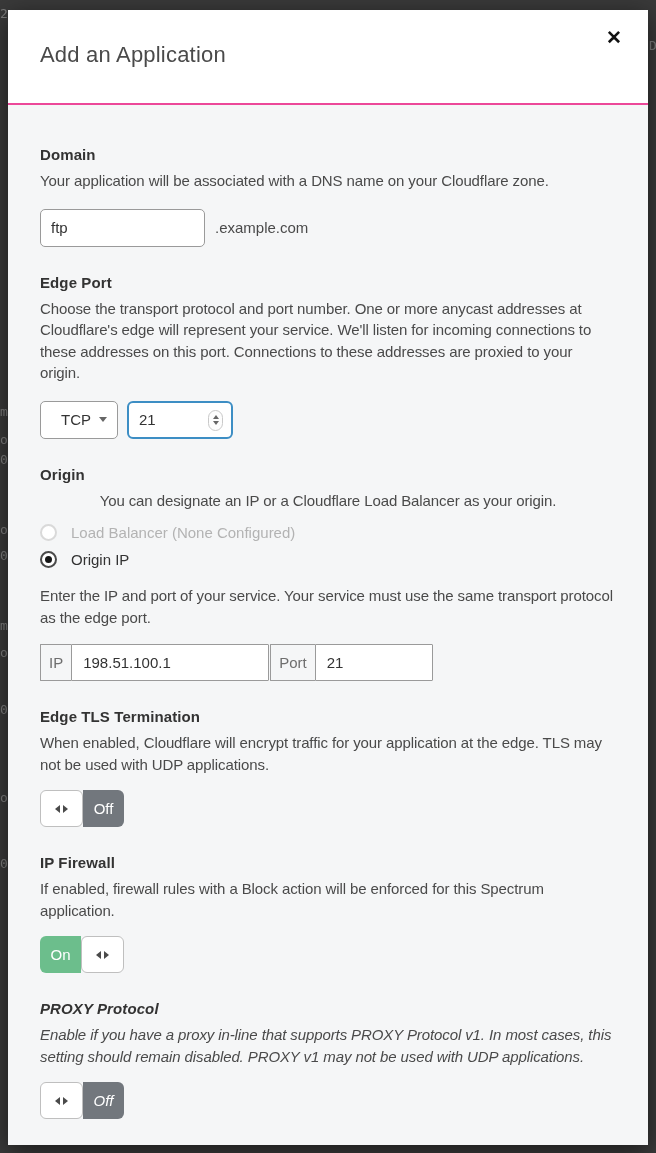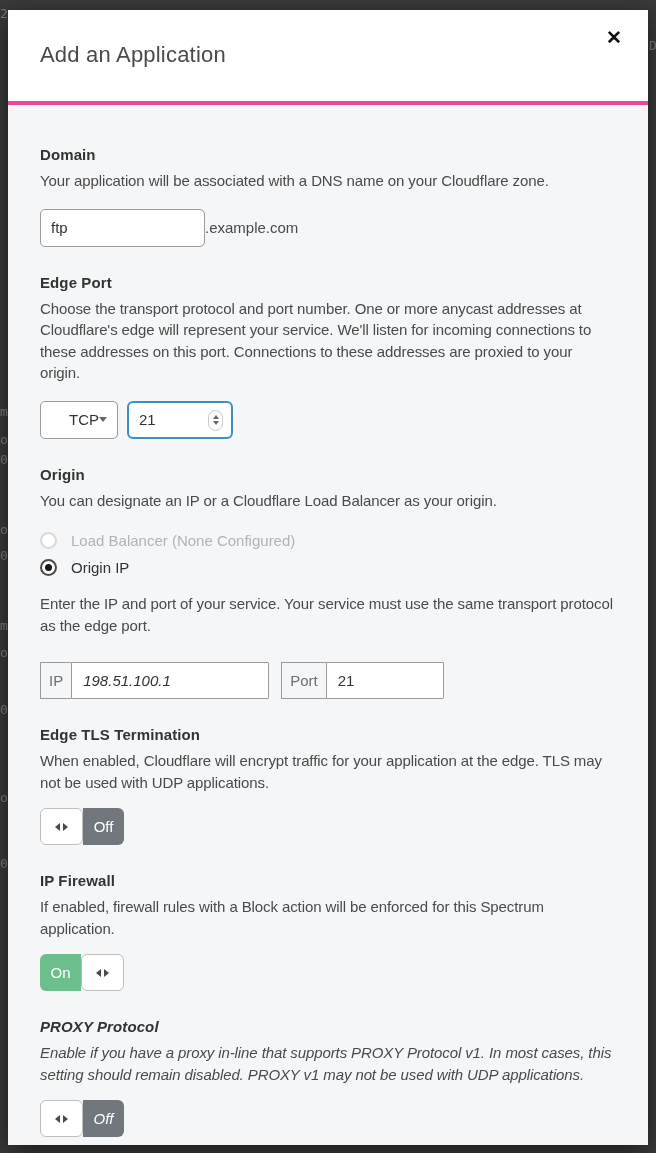--- a/index.html
+++ b/index.html
@@ -23,21 +23,21 @@
   .modal {
     position:absolute; left:8px; top:10px;
     width:640px; height:1135px;
     background:#f5f6f7;
     box-shadow:0 6px 24px rgba(0,0,0,.55);
     overflow:hidden;
   }
   .modal-header {
     background:#ffffff;
     height:95px;
-    border-bottom:4px solid #ec4899;
+    border-bottom:2px solid #ec4899;
     position:relative;
   }
   .modal-title {
     position:absolute; left:32px; top:32px;
     font-size:22px; font-weight:400; color:#4a4a4a;
     letter-spacing:.2px;
   }
   .close-btn {
     position:absolute; right:20px; top:12px;
     background:none; border:none; cursor:pointer;
@@ -51,29 +51,29 @@
   .desc { font-size:15px; color:#4a4a4a; line-height:21.5px; margin:0 0 15px; letter-spacing:-0.1px; }
 
   
   .domain-row { display:flex; align-items:center; margin-top:17px; }
   .txt-input {
     height:38px; border:1px solid #9a9a9a; border-radius:5px;
     background:#fff; font-family:inherit; font-size:15px; color:#333;
     padding:0 10px; outline:none;
   }
   .domain-input { width:165px; }
-  .zone-suffix { font-size:15px; color:#4a4a4a; }
+  .zone-suffix { margin-left:10px; font-size:15px; color:#4a4a4a; }
 
   
   .edgeport-row { display:flex; align-items:center; gap:9px; margin-top:17px; }
   .select-ctl {
     width:78px; height:38px; background:#fff;
     border:1px solid #9a9a9a; border-radius:5px;
     display:flex; align-items:center; justify-content:space-between;
-    padding:0 10px 0 28px; font-size:15px; color:#333; cursor:pointer;
+    padding:0 10px 0 20px; font-size:15px; color:#333; cursor:pointer;
   }
   .caret-down { width:0; height:0; border-left:4.5px solid transparent; border-right:4.5px solid transparent; border-top:5.5px solid #666; }
   .port-ctl {
     width:106px; height:38px; background:#fff;
     border:2px solid #3d8ec4; border-radius:6px;
     display:flex; align-items:center; position:relative;
   }
   .port-ctl input {
     border:none; outline:none; background:transparent;
     font-family:inherit; font-size:15px; color:#333;
@@ -96,34 +96,34 @@
   .radio.selected { border:2px solid #4a4a4a; }
   .radio.selected::after {
     content:""; position:absolute; left:3px; top:3px; width:7px; height:7px;
     border-radius:50%; background:#161616;
   }
   .radio.disabled { border:2px solid #d9d9d9; }
   .radio-label { font-size:15px; color:#333; }
   .radio-label.disabled { color:#b3b3b3; }
 
   
-  .ipport-row { display:flex; gap:12px; margin-top:26px; }
+  .ipport-row { display:flex; gap:1px; margin-top:16px; }
   .input-group { display:flex; height:37px; }
   .addon {
     display:flex; align-items:center; justify-content:center;
     border:1px solid #9a9a9a; border-right:none;
     background:#f5f6f7; color:#6e6e6e; font-size:15px;
     padding:0 8px; border-radius:1px 0 0 1px;
   }
   .grp-input {
     border:1px solid #9a9a9a; border-radius:0 1px 1px 0;
     background:#fff; font-family:inherit; font-size:15px; color:#333;
     padding:0 11px; outline:none;
   }
-  .ip-input { width:198px;font-style:italic; }
+  .ip-input { width:198px; }
   .oport-input { width:118px; }
 
   
   .toggle { display:flex; width:92px; height:37px; margin-top:8px; cursor:pointer; }
   .toggle-label {
     width:41px; display:flex; align-items:center; justify-content:center;
     color:#fff; font-size:15px;
   }
   .toggle-label.off-side { background:#72777d; border-radius:0 6px 6px 0; }
   .toggle-label.on-side  { background:#6cbe8c; border-radius:6px 0 0 6px; }
@@ -191,21 +191,21 @@
           <span class="spinner">
             <span class="sp-up"></span>
             <span class="sp-dn"></span>
           </span>
         </div>
       </div>
     </div>
 
     <div class="section">
       <h2 class="section-h">Origin</h2>
-      <p class="desc" style="margin-bottom:16px;">You can designate an IP or a Cloudflare Load Balancer as your origin.</p>
+      <p class="desc" style="margin-bottom:8px;text-align:center;">You can designate an IP or a Cloudflare Load Balancer as your origin.</p>
       <div class="radio-group">
         <label class="radio-row">
           <span class="radio disabled"></span>
           <span class="radio-label disabled">Load Balancer (None Configured)</span>
         </label>
         <label class="radio-row">
           <span class="radio selected"></span>
           <span class="radio-label">Origin IP</span>
         </label>
       </div>

